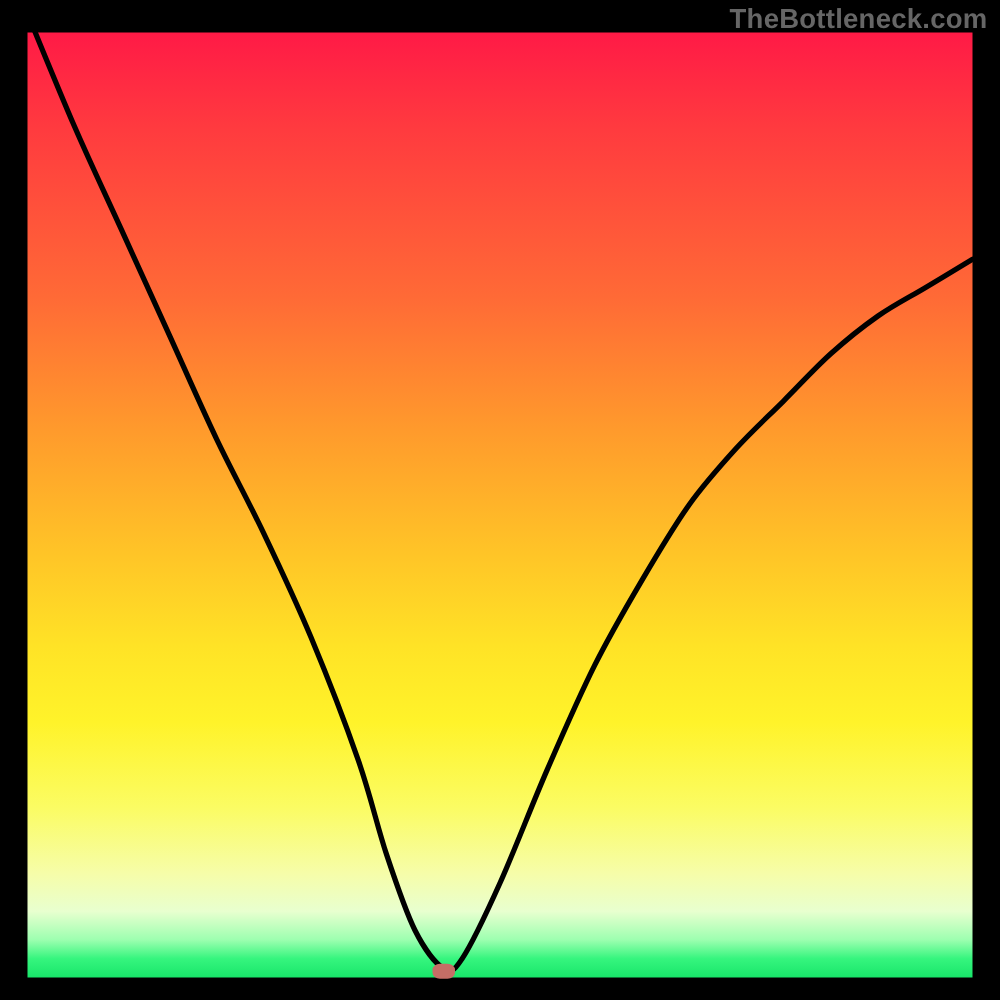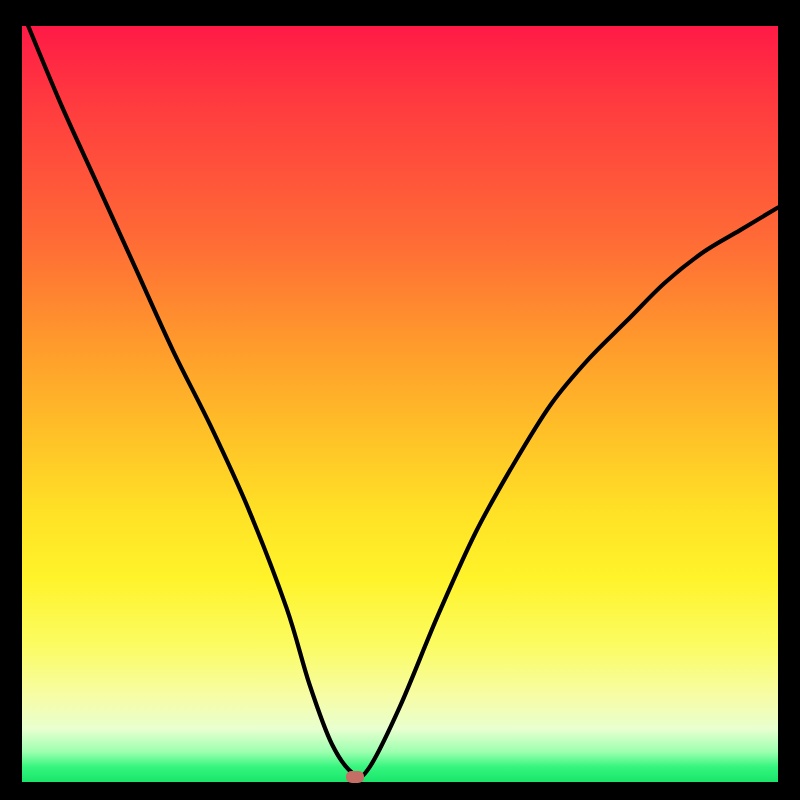--- a/index.html
+++ b/index.html
@@ -72,20 +72,21 @@
     background: #c56e66;
     border-radius: 6px / 5px;
     transform: translate(-50%, -50%);
     z-index: 5;
   }
 </style>
 </head>
 <body>
 
 <div class="frame">
+  <div class="watermark">TheBottleneck.com</div>
 
   <div class="plot-area" id="plot-area">
     <div class="gradient-fill"></div>
     <svg class="curve" id="curve-svg" viewBox="0 0 756 756" preserveAspectRatio="none">
       <path id="curve-path" fill="none" stroke="#000" stroke-width="4.2" stroke-linejoin="round" stroke-linecap="round" d="M 0.00 -15.12 C 6.30 0.00, 25.20 46.62, 37.80 75.60 C 50.40 104.58, 63.00 131.04, 75.60 158.76 C 88.20 186.48, 100.80 214.20, 113.40 241.92 C 126.00 269.64, 138.60 298.62, 151.20 325.08 C 163.80 351.54, 176.40 374.22, 189.00 400.68 C 201.60 427.14, 214.20 453.60, 226.80 483.84 C 239.40 514.08, 254.52 553.14, 264.60 582.12 C 274.68 611.10, 279.72 635.04, 287.28 657.72 C 294.84 680.40, 302.40 703.08, 309.96 718.20 C 317.52 733.32, 326.34 744.66, 332.64 748.44 C 338.94 752.22, 340.20 752.22, 347.76 740.88 C 355.32 729.54, 366.66 705.60, 378.00 680.40 C 389.34 655.20, 403.20 618.66, 415.80 589.68 C 428.40 560.70, 441.00 531.72, 453.60 506.52 C 466.20 481.32, 478.80 459.90, 491.40 438.48 C 504.00 417.06, 516.60 395.64, 529.20 378.00 C 541.80 360.36, 554.40 346.50, 567.00 332.64 C 579.60 318.78, 592.20 307.44, 604.80 294.84 C 617.40 282.24, 630.00 268.38, 642.60 257.04 C 655.20 245.70, 667.80 235.62, 680.40 226.80 C 693.00 217.98, 705.60 211.68, 718.20 204.12 C 730.80 196.56, 749.70 185.22, 756.00 181.44"></path>
     </svg>
     <div class="marker" id="marker" style="left: 332.64px; top: 750.708px; background: rgb(197, 110, 102);"></div>
   </div>
 </div>
 

